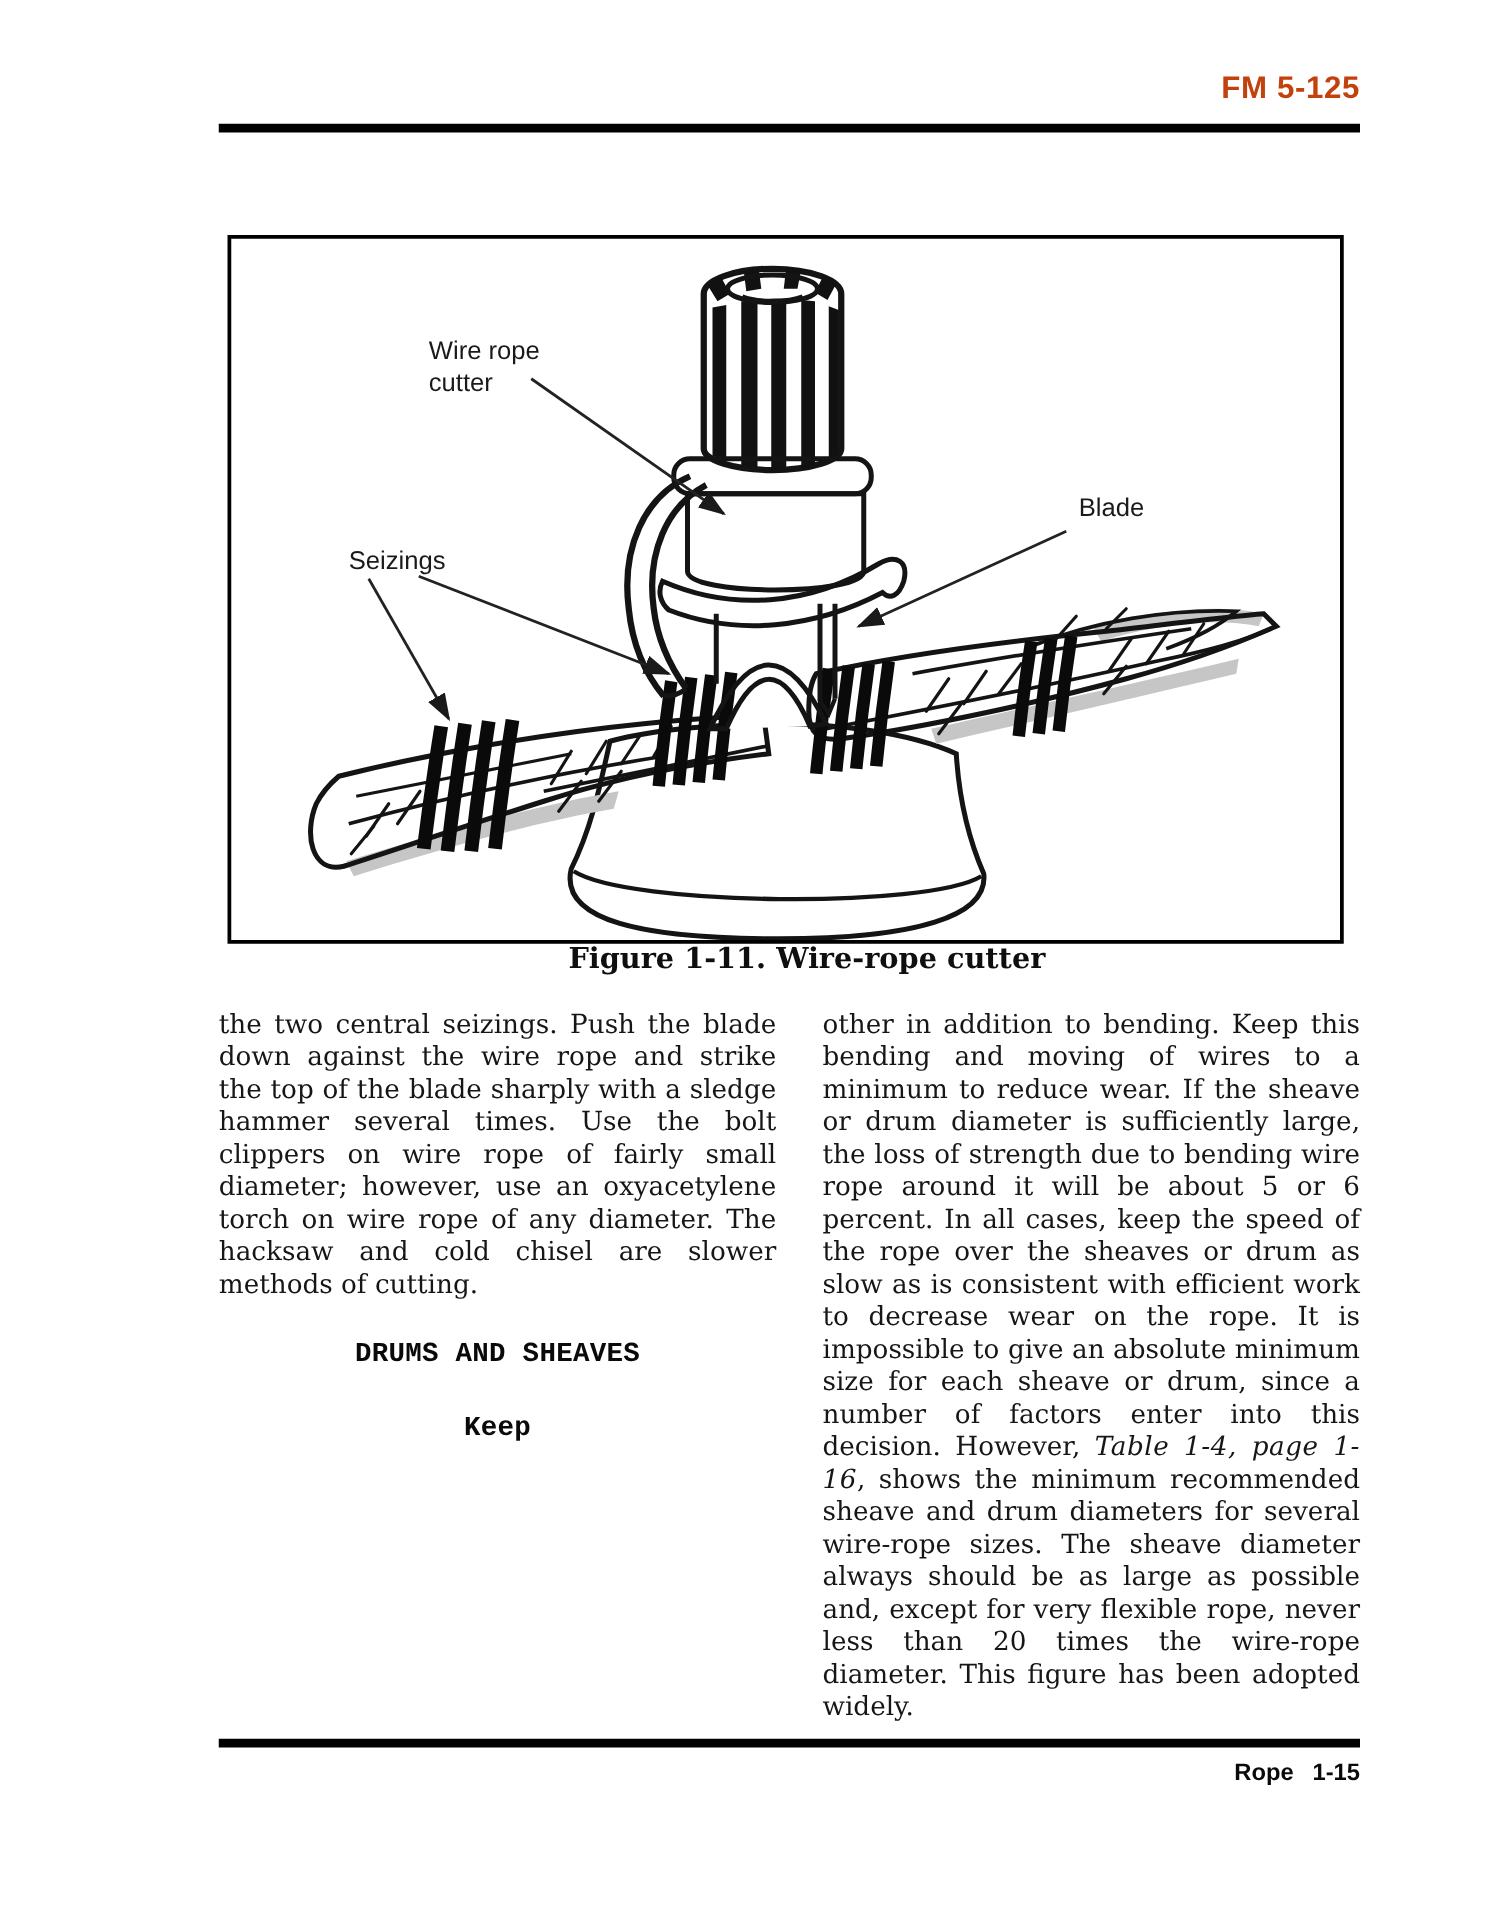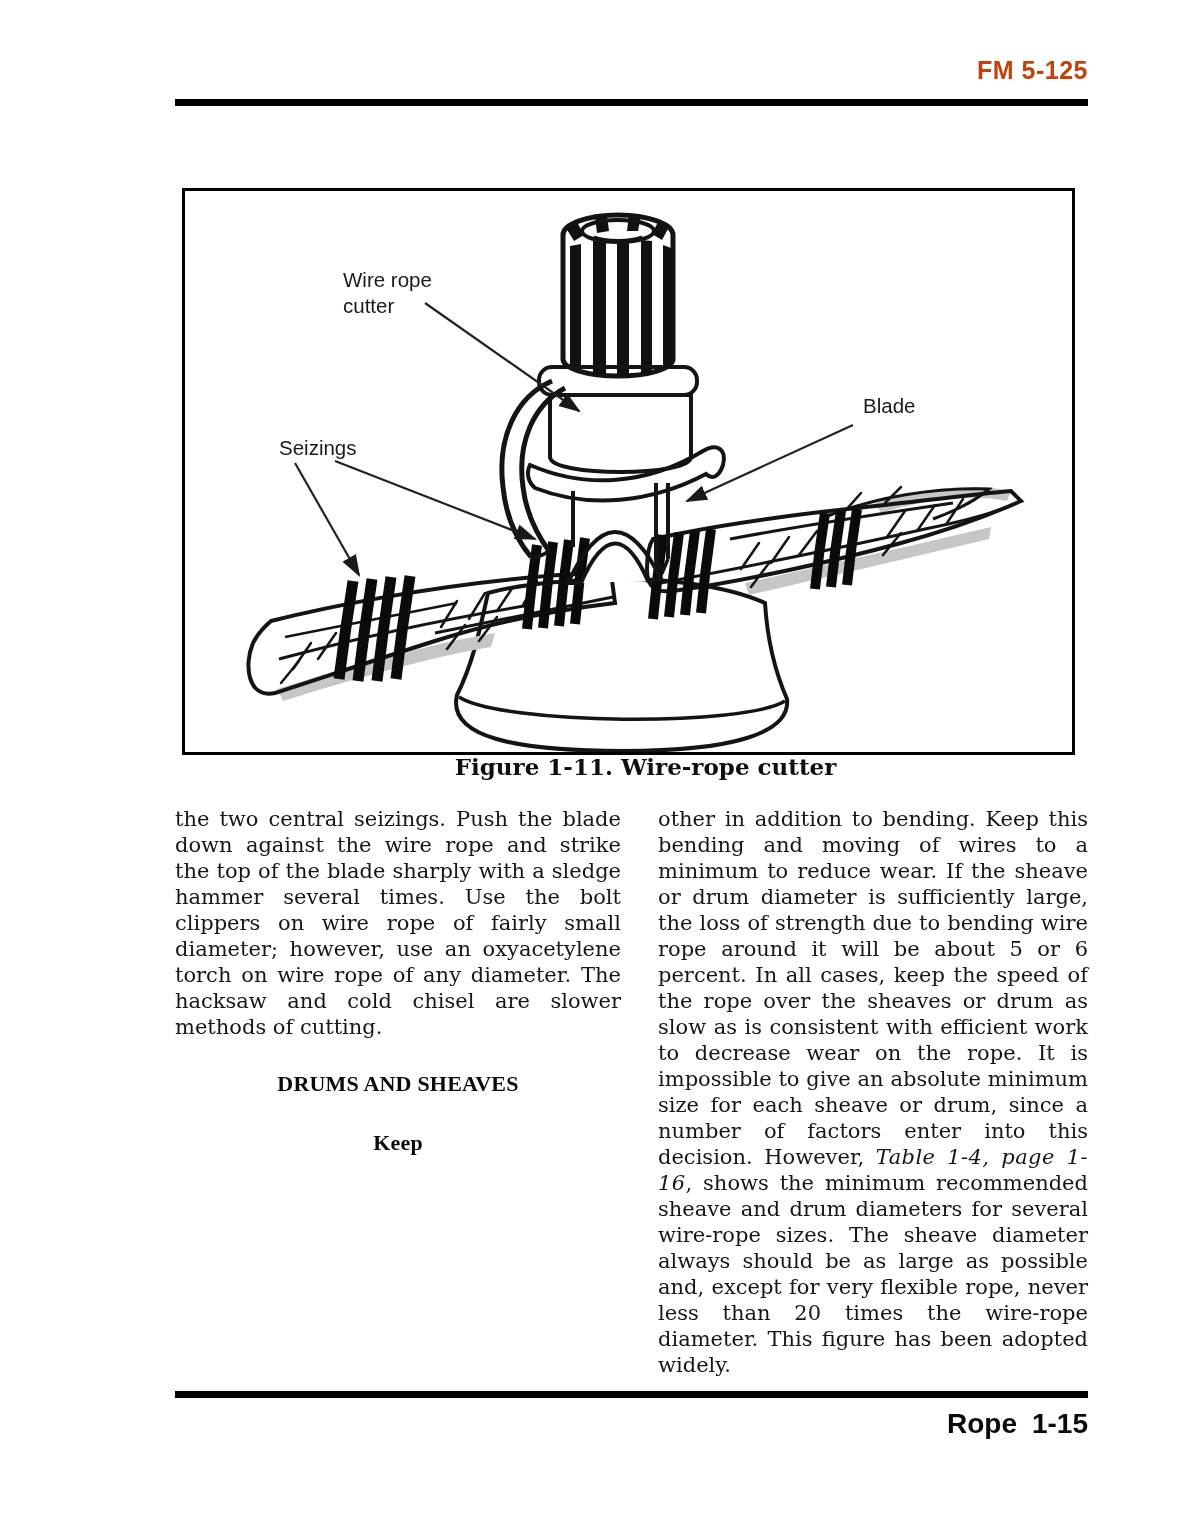--- a/index.html
+++ b/index.html
@@ -23,29 +23,29 @@
   .figure-box svg{display:block;}
   .figure-caption{
     position:absolute;left:189px;top:753px;width:913px;text-align:center;
     font-weight:bold;font-size:23px;color:#0f0f0f;
   }
   .col{position:absolute;top:806px;font-size:21px;line-height:26px;text-align:justify;color:#161616;}
   .col p{margin:0;}
   .col-left{left:175px;width:446px;}
   .col-right{left:658px;width:430px;}
   .subhead{
-    font-family:Liberation Serif, serif;font-weight:bold;text-align:center;
+    font-family:Liberation Mono, monospace;font-weight:bold;text-align:center;
     font-size:22px;color:#0a0a0a;letter-spacing:.2px;
   }
   .heading-drums{margin:31px 0 12px 0;}
   .heading-size{margin:33px 0 12px 0;}
   .inline-italic{font-style:italic;letter-spacing:.4px;}
   .page-footer{
     position:absolute;top:1408px;right:102px;
-    font-family:"Liberation Sans",sans-serif;font-weight:bold;font-size:28px;color:#0a0a0a;
+    font-family:"Liberation Sans",sans-serif;font-weight:bold;font-size:19px;color:#0a0a0a;
   }
   .page-footer .sep{display:inline-block;width:15px;}
   .fig-label{font-family:"Liberation Sans",sans-serif;font-size:20.5px;fill:#1a1a1a;}
   .ln{stroke:#141414;fill:none;}
   .hatch{stroke:#141414;stroke-width:2.5;fill:none;stroke-linecap:round;}
   .seize{stroke:#0a0a0a;fill:none;stroke-linecap:butt;}
   .arrow-line{stroke:#222;stroke-width:2.2;fill:none;}
 </style>
 </head>
 <body>

